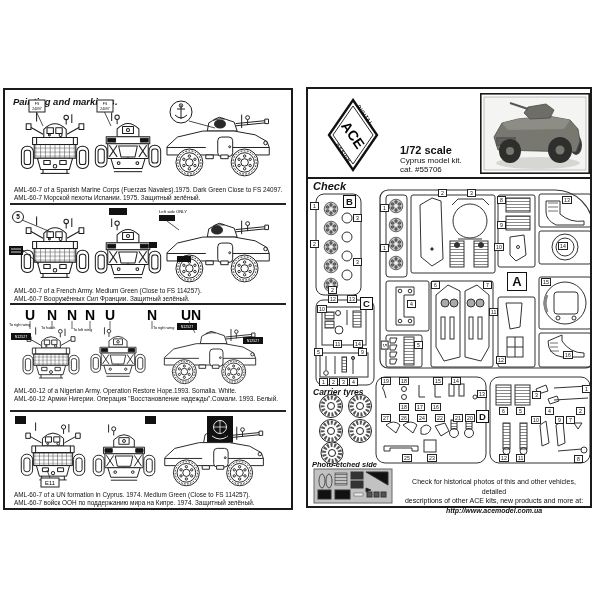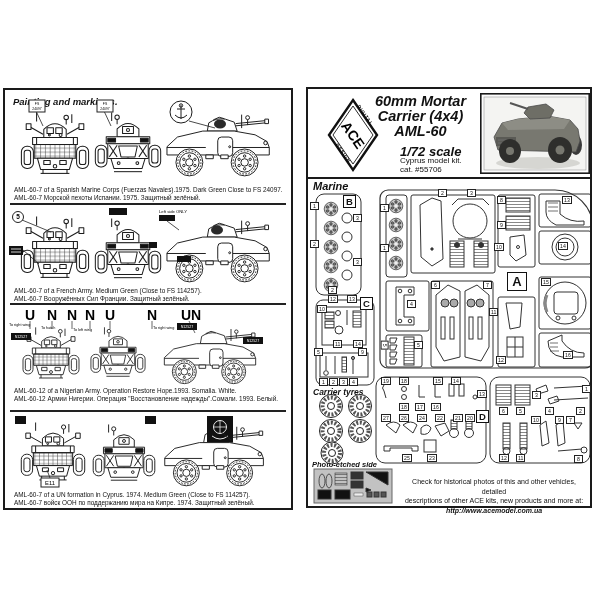--- a/index.html
+++ b/index.html
@@ -6,21 +6,21 @@
   #canvas{position:relative;width:600px;height:600px;background:#fff;overflow:hidden;
     font-family:"Liberation Sans",sans-serif;color:#111;}
   .page{position:absolute;background:#fff;border:2px solid #1a1a1a;box-sizing:border-box;}
   #leftPage{left:3px;top:88px;width:290px;height:422px;}
   #rightPage{left:306px;top:87px;width:286px;height:421px;}
   .abs{position:absolute;}
   .pm-title{font-style:italic;font-weight:bold;font-size:9.5px;}
   .cap{font-size:6.4px;line-height:7.7px;letter-spacing:0;white-space:nowrap;}
   .hrule{position:absolute;left:5px;width:276px;height:2px;background:#222;}
   .rp-title{font-style:italic;font-weight:bold;font-size:14.5px;line-height:15px;text-align:center;}
-  .rp-scale{font-style:italic;font-weight:bold;font-size:13px;}
+  .rp-scale{font-weight:bold;font-size:11px;}
   .rp-small{font-size:8px;line-height:9.5px;}
   .sec-head{font-style:italic;font-weight:bold;}
   .plbl{position:absolute;font-size:5.2px;line-height:6.2px;border:1px solid #222;background:#fff;
     padding:0 1px;min-width:5px;text-align:center;z-index:3;}
   .pletter{font-weight:bold;font-size:9.5px;line-height:11px;width:11px;height:11px;padding:0;
     border:1.2px solid #111;}
   .pbig{font-size:13px;line-height:17px;width:18px;height:17px;}
   .prot{transform:rotate(90deg);}
   .footer{font-size:7px;line-height:9.5px;text-align:center;}
   .footer .url{font-weight:bold;font-style:italic;}
@@ -294,25 +294,20 @@
   <div class="page" id="rightPage">
 
     <svg class="abs" style="left:18px;top:8px;" width="54" height="76" viewBox="0 0 54 76">
       <path d="M27,3 L51,38 L27,73 L3,38 Z" fill="#fff" stroke="#111" stroke-width="2.4"></path>
       <path d="M27,9 L47,38 L27,67 L7,38 Z" fill="none" stroke="#111" stroke-width="0.9"></path>
       <text x="27" y="43" font-size="14" font-weight="bold" text-anchor="middle" transform="rotate(55,27,38)">ACE</text>
       <text x="38" y="19" font-size="4.6" font-weight="bold" letter-spacing="0.8" text-anchor="middle" transform="rotate(55,38,19)">DIGITAL</text>
       <text x="16" y="57" font-size="4.6" font-weight="bold" letter-spacing="0.8" text-anchor="middle" transform="rotate(55,16,57)">DESIGN</text>
     </svg>
 
-    <div class="abs rp-title" style="left:55px;top:5px;width:115px;">
-      <div>60mm Mortar</div>
-      <div>Carrier (4x4)</div>
-      <div>AML-60</div>
-    </div>
     <div class="abs rp-scale" style="left:92px;top:55px;">1/72 scale</div>
     <div class="abs rp-small" style="left:92px;top:67px;">Cyprus model kit.</div>
     <div class="abs rp-small" style="left:92px;top:76px;">cat. #55706</div>
 
     <svg class="abs" style="left:172px;top:4px;" width="110" height="81" viewBox="0 0 110 81">
       <rect x="0.8" y="0.8" width="108.4" height="79.4" fill="#fdfdfd" stroke="#1a1a1a" stroke-width="1.6"></rect>
       <rect x="4" y="4" width="102" height="73" fill="#f4f4f2" stroke="#999" stroke-width="0.6"></rect>
       <g transform="translate(8,6)">
         <ellipse cx="50" cy="64" rx="42" ry="6" fill="#d6d6d2"></ellipse>
         <ellipse cx="88" cy="46" rx="6" ry="10" fill="#3a3a3a"></ellipse>
@@ -324,21 +319,21 @@
         <path d="M10,41 h16 M10,44 h16" stroke="#777" stroke-width="0.7"></path>
         <ellipse cx="22" cy="52" rx="11" ry="12" fill="#2e2e2c"></ellipse>
           <circle cx="22" cy="52" r="4" fill="#77776f"></circle>
         <ellipse cx="72" cy="51" rx="12" ry="13" fill="#2e2e2c"></ellipse>
           <circle cx="72" cy="51" r="4.5" fill="#77776f"></circle>
       </g>
     </svg>
 
     <div class="abs" style="left:0;top:88px;width:282px;height:0;border-top:2px solid #1a1a1a;"></div>
 
-    <div class="abs sec-head" style="left:5px;top:91px;font-size:11px;">Marine</div>
+    <div class="abs sec-head" style="left:5px;top:91px;font-size:11px;">Check</div>
     <div class="abs sec-head" style="left:5px;top:298px;font-size:8.5px;">Carrier tyres</div>
     <div class="abs sec-head" style="left:4px;top:371px;font-size:7.5px;">Photo-etched side</div>
 
     <svg class="abs" style="left:0;top:0;" width="282" height="417" viewBox="0 0 282 417">
       <g fill="none" stroke="#333" stroke-width="1">
 
         <rect x="8" y="105" width="45" height="101" rx="8"></rect>
         <use href="#pwheel" x="15" y="112" width="16" height="16"></use>
         <use href="#pwheel" x="15" y="131" width="16" height="16"></use>
         <use href="#pwheel" x="15" y="150" width="16" height="16"></use>

